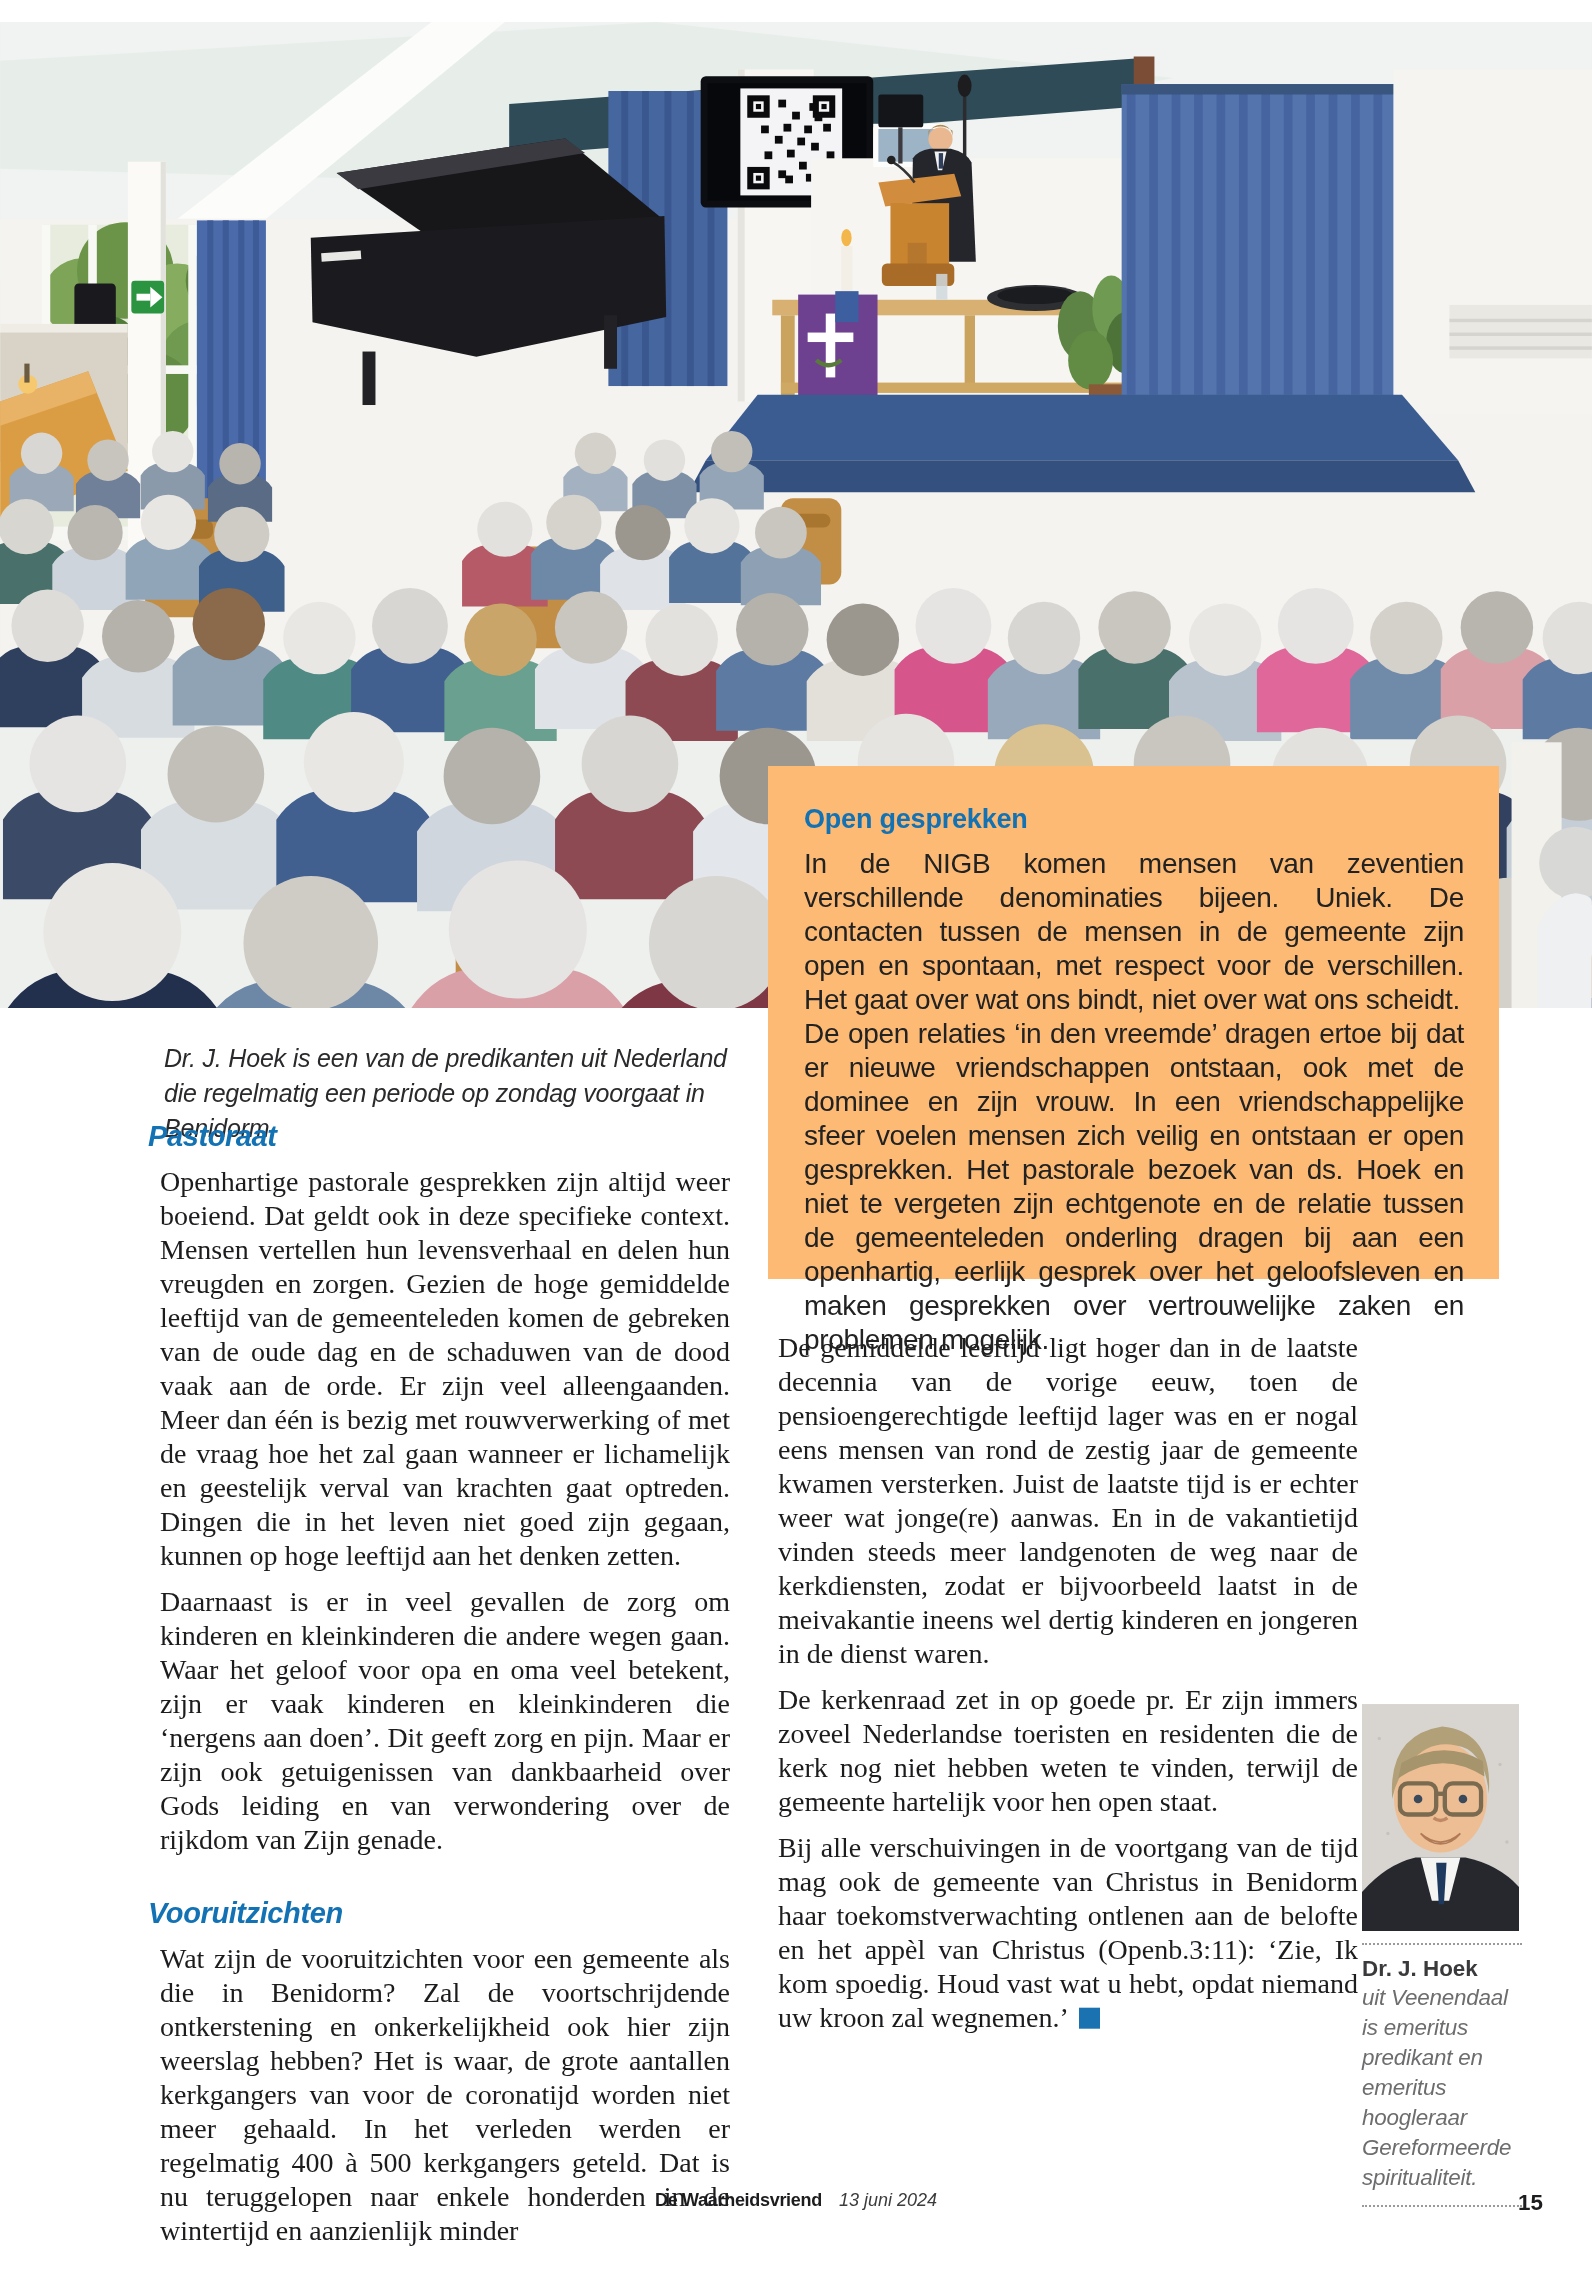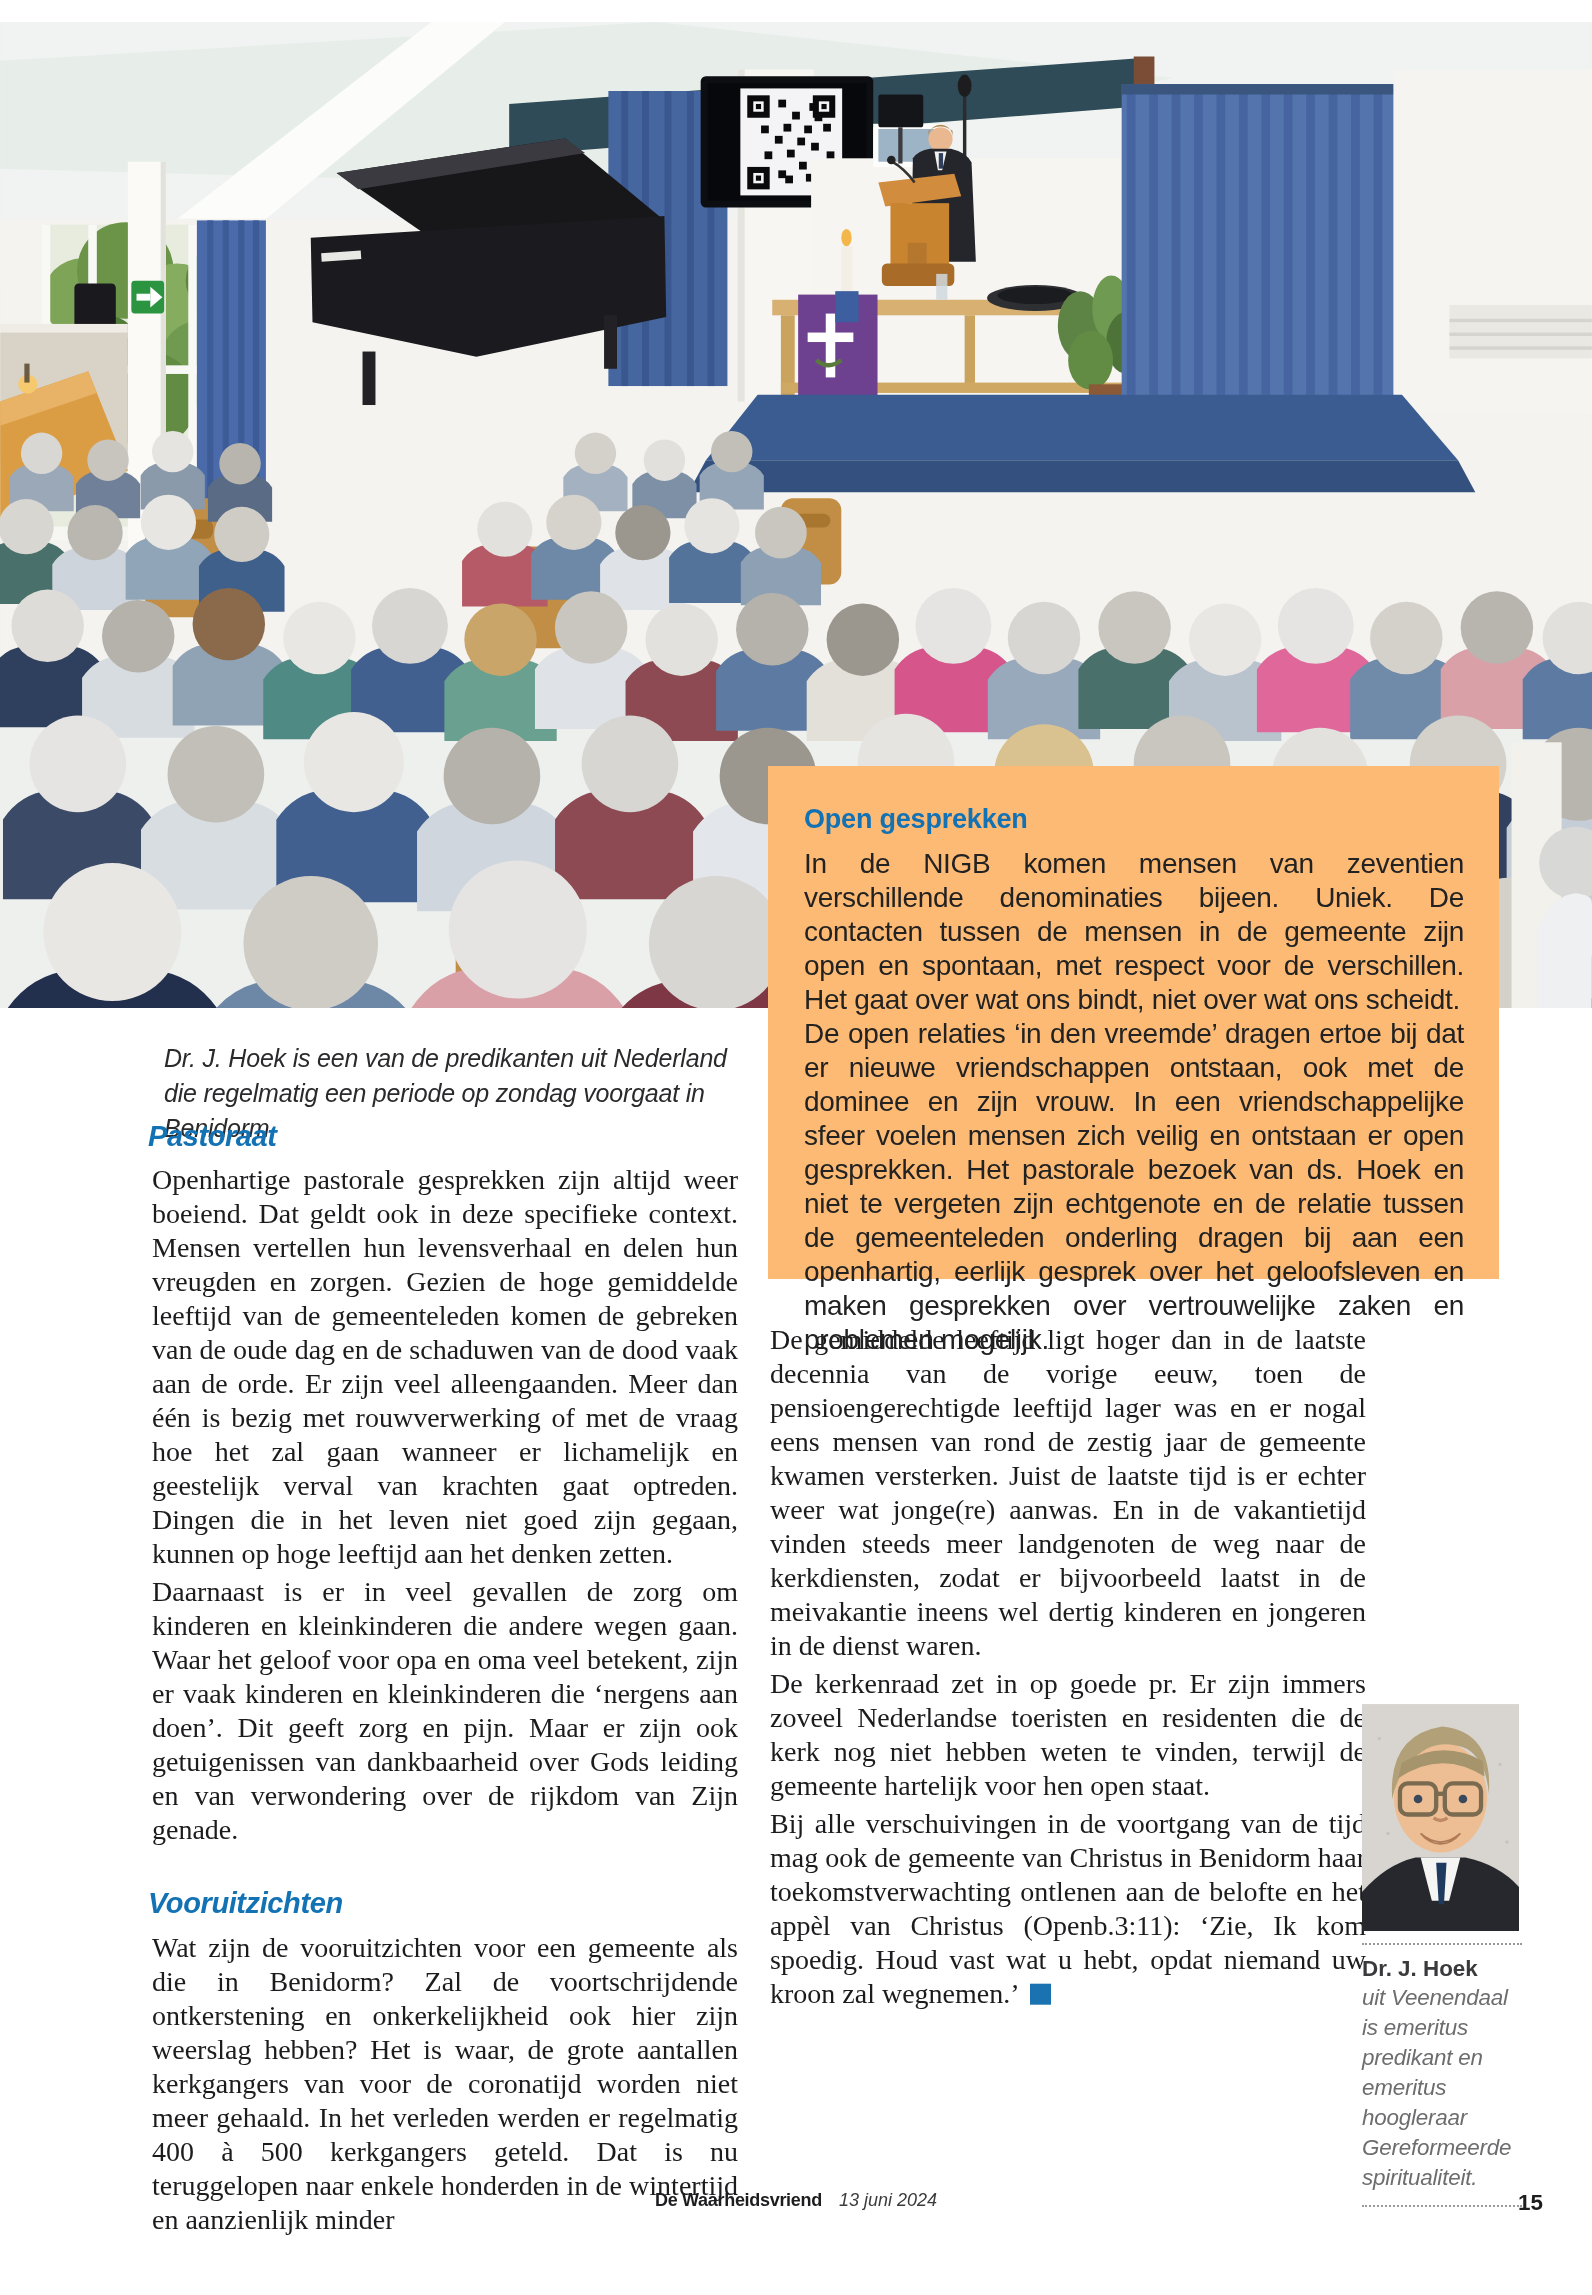--- a/index.html
+++ b/index.html
@@ -20,21 +20,21 @@
   .infobox .sig{margin-top:8.6px;text-align:right;font-weight:bold;font-size:26px;color:#1d1d1f;letter-spacing:-0.3px;}
   
   .photo-caption{
     position:absolute;left:164px;top:1041px;width:587px;
     font-style:italic;font-size:25px;line-height:35px;color:#2a2a2c;letter-spacing:-0.2px;
   }
   
   .col{position:absolute;font-family:"Liberation Serif",serif;color:#1c1c1e;}
   .col-left{left:148px;top:1120px;width:594px;}
   .col-right{left:766px;top:1319px;width:604px;}
-  .col p{margin:4px;font-size:28px;line-height:34px;text-align:justify;}
+  .col p{margin:12px;font-size:28px;line-height:34px;text-align:justify;}
   .col .it{font-style:italic;}
   h3.sect{
     margin:0 0 10.4px 0;font-family:"Liberation Sans",sans-serif;
     font-style:italic;font-weight:bold;font-size:29px;color:#1272b4;letter-spacing:-0.4px;
   }
   h3.sect.second{margin-top:40px;}
   .endmark{display:inline-block;width:21px;height:21px;background:#1b72b0;margin-left:10.4px;vertical-align:baseline;transform:translateY(1.7px);}
   
   .author{position:absolute;left:1362px;top:1704px;width:164px;z-index:6;}
   .author-photo{width:157px;height:227px;overflow:hidden;}

